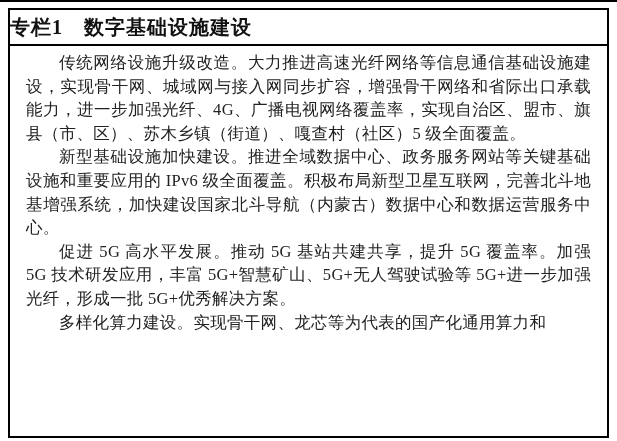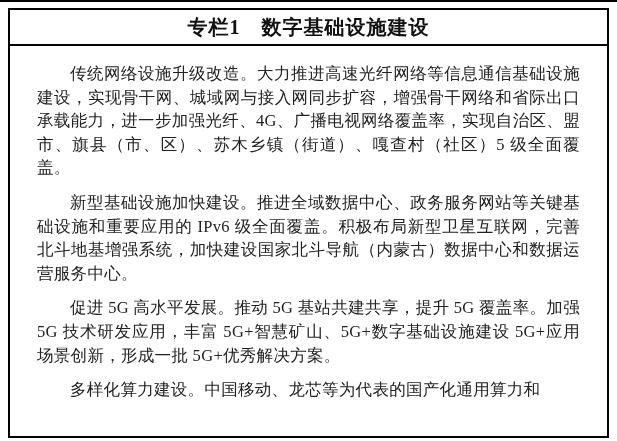--- a/index.html
+++ b/index.html
@@ -32,51 +32,50 @@
     height: 430px;
     border: 2px solid #000000;
     box-sizing: border-box;
     overflow: hidden;
     background: #ffffff;
   }
   .column-title {
     height: 34px;
     line-height: 34px;
     border-bottom: 2px solid #000000;
-    text-align: center;
     font-weight: bold;
     font-size: 20px;
     letter-spacing: 1px;
     color: #111111;
     white-space: pre;
   }
   .column-body {
     padding: 5px 16px 0 16px;
     font-size: 16.5px;
     line-height: 23.6px;
     text-align: justify;
     text-justify: inter-ideograph;
     color: #222222;
   }
   .column-body p {
-    margin: 11px;
+    margin: 0;
     padding: 0;
     text-indent: 2em;
     letter-spacing: 0.3px;
   }
 </style>
 </head>
 <body>
 
 <div class="page">
   <div class="top-rule"></div>
 
   <div class="column-box">
     <div class="column-title">专栏1　数字基础设施建设</div>
 
     <div class="column-body">
       <p>传统网络设施升级改造。大力推进高速光纤网络等信息通信基础设施建设，实现骨干网、城域网与接入网同步扩容，增强骨干网络和省际出口承载能力，进一步加强光纤、4G、广播电视网络覆盖率，实现自治区、盟市、旗县（市、区）、苏木乡镇（街道）、嘎查村（社区）5 级全面覆盖。</p>
       <p>新型基础设施加快建设。推进全域数据中心、政务服务网站等关键基础设施和重要应用的 IPv6 级全面覆盖。积极布局新型卫星互联网，完善北斗地基增强系统，加快建设国家北斗导航（内蒙古）数据中心和数据运营服务中心。</p>
-      <p>促进 5G 高水平发展。推动 5G 基站共建共享，提升 5G 覆盖率。加强 5G 技术研发应用，丰富 5G+智慧矿山、5G+数字基础设施建设 5G+应用场景创新，形成一批 5G+优秀解决方案。</p>
-      <p>多样化算力建设。中国移动、龙芯等为代表的国产化通用算力和</p>
+      <p>促进 5G 高水平发展。推动 5G 基站共建共享，提升 5G 覆盖率。加强 5G 技术研发应用，丰富 5G+智慧矿山、5G+无人驾驶试验等 5G+进一步加强光纤，形成一批 5G+优秀解决方案。</p>
+      <p>多样化算力建设。实现骨干网、龙芯等为代表的国产化通用算力和</p>
     </div>
   </div>
 </div>
 
 </body></html>

